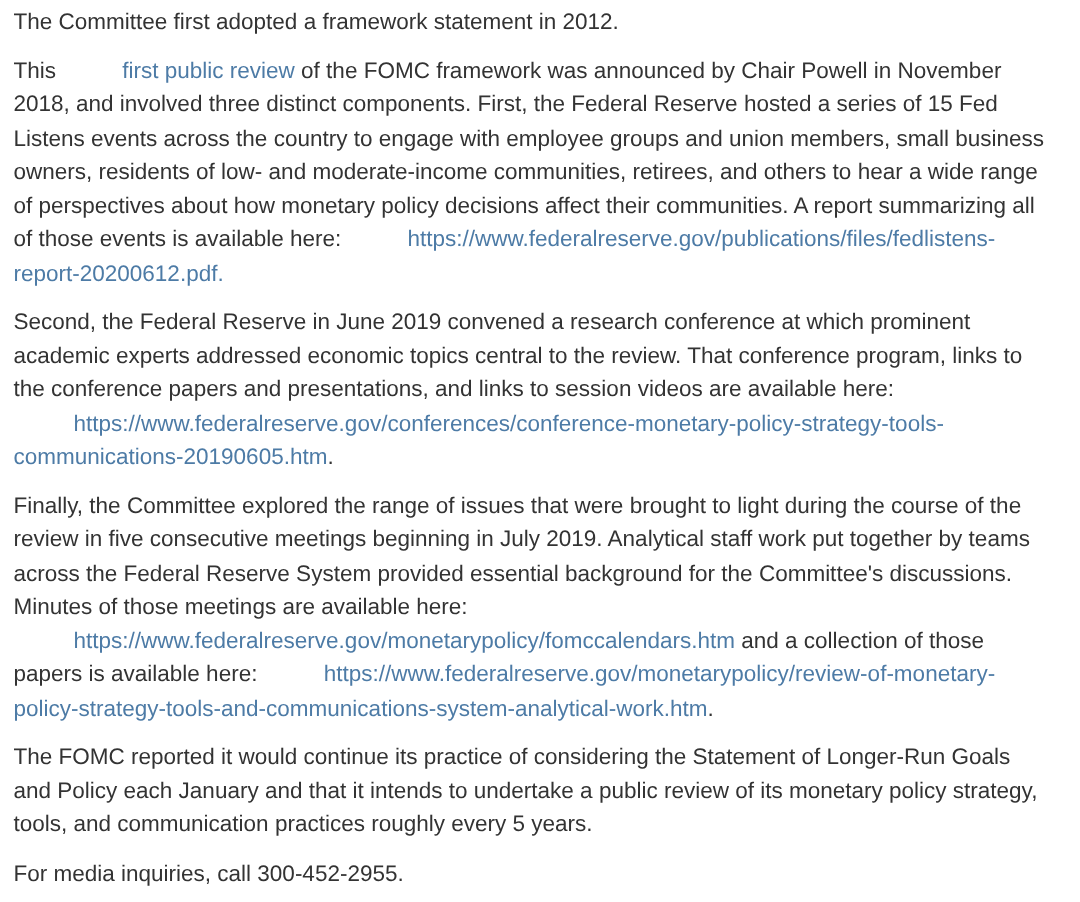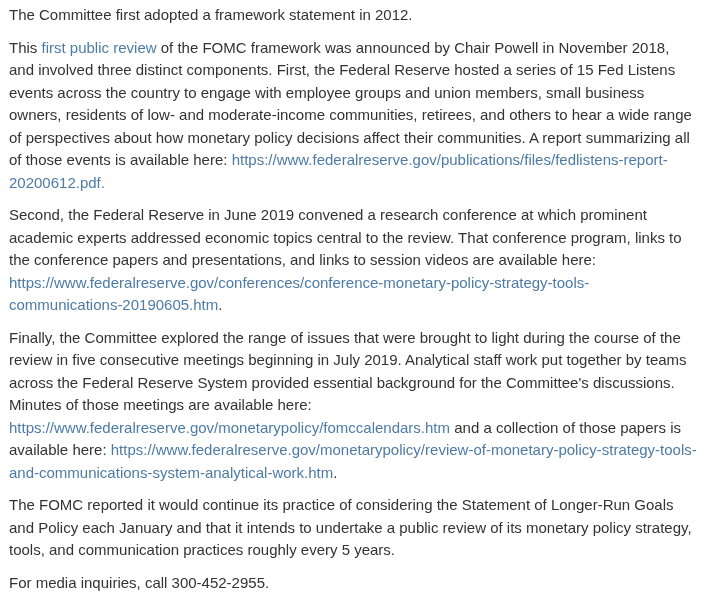--- a/index.html
+++ b/index.html
@@ -23,20 +23,21 @@
     -webkit-font-smoothing: antialiased;
   }
   .page p {
     margin: 0 0 10px 0;
     width: 688px;
   }
   .link {
     color: var(--link-color, #4d7ba6);
     text-decoration: none;
     cursor: pointer;
+    margin-left: 40px;
   }
 </style>
 </head>
 <body style="background: rgb(255, 255, 255);">
 
 <div class="page">
   <p><span>The Committee first adopted a framework statement in 2012.</span></p>
 
   <p><span>This </span><a class="link">first public review</a><span> of the FOMC framework was announced by Chair Powell in November 2018, and involved three distinct components. First, the Federal Reserve hosted a series of 15 Fed Listens events across the country to engage with employee groups and union members, small business owners, residents of low- and moderate-income communities, retirees, and others to hear a wide range of perspectives about how monetary policy decisions affect their communities. A report summarizing all of those events is available here: </span><a class="link">https://www.federalreserve.gov/publications/files/fedlistens-report-20200612.pdf.</a></p>
 

